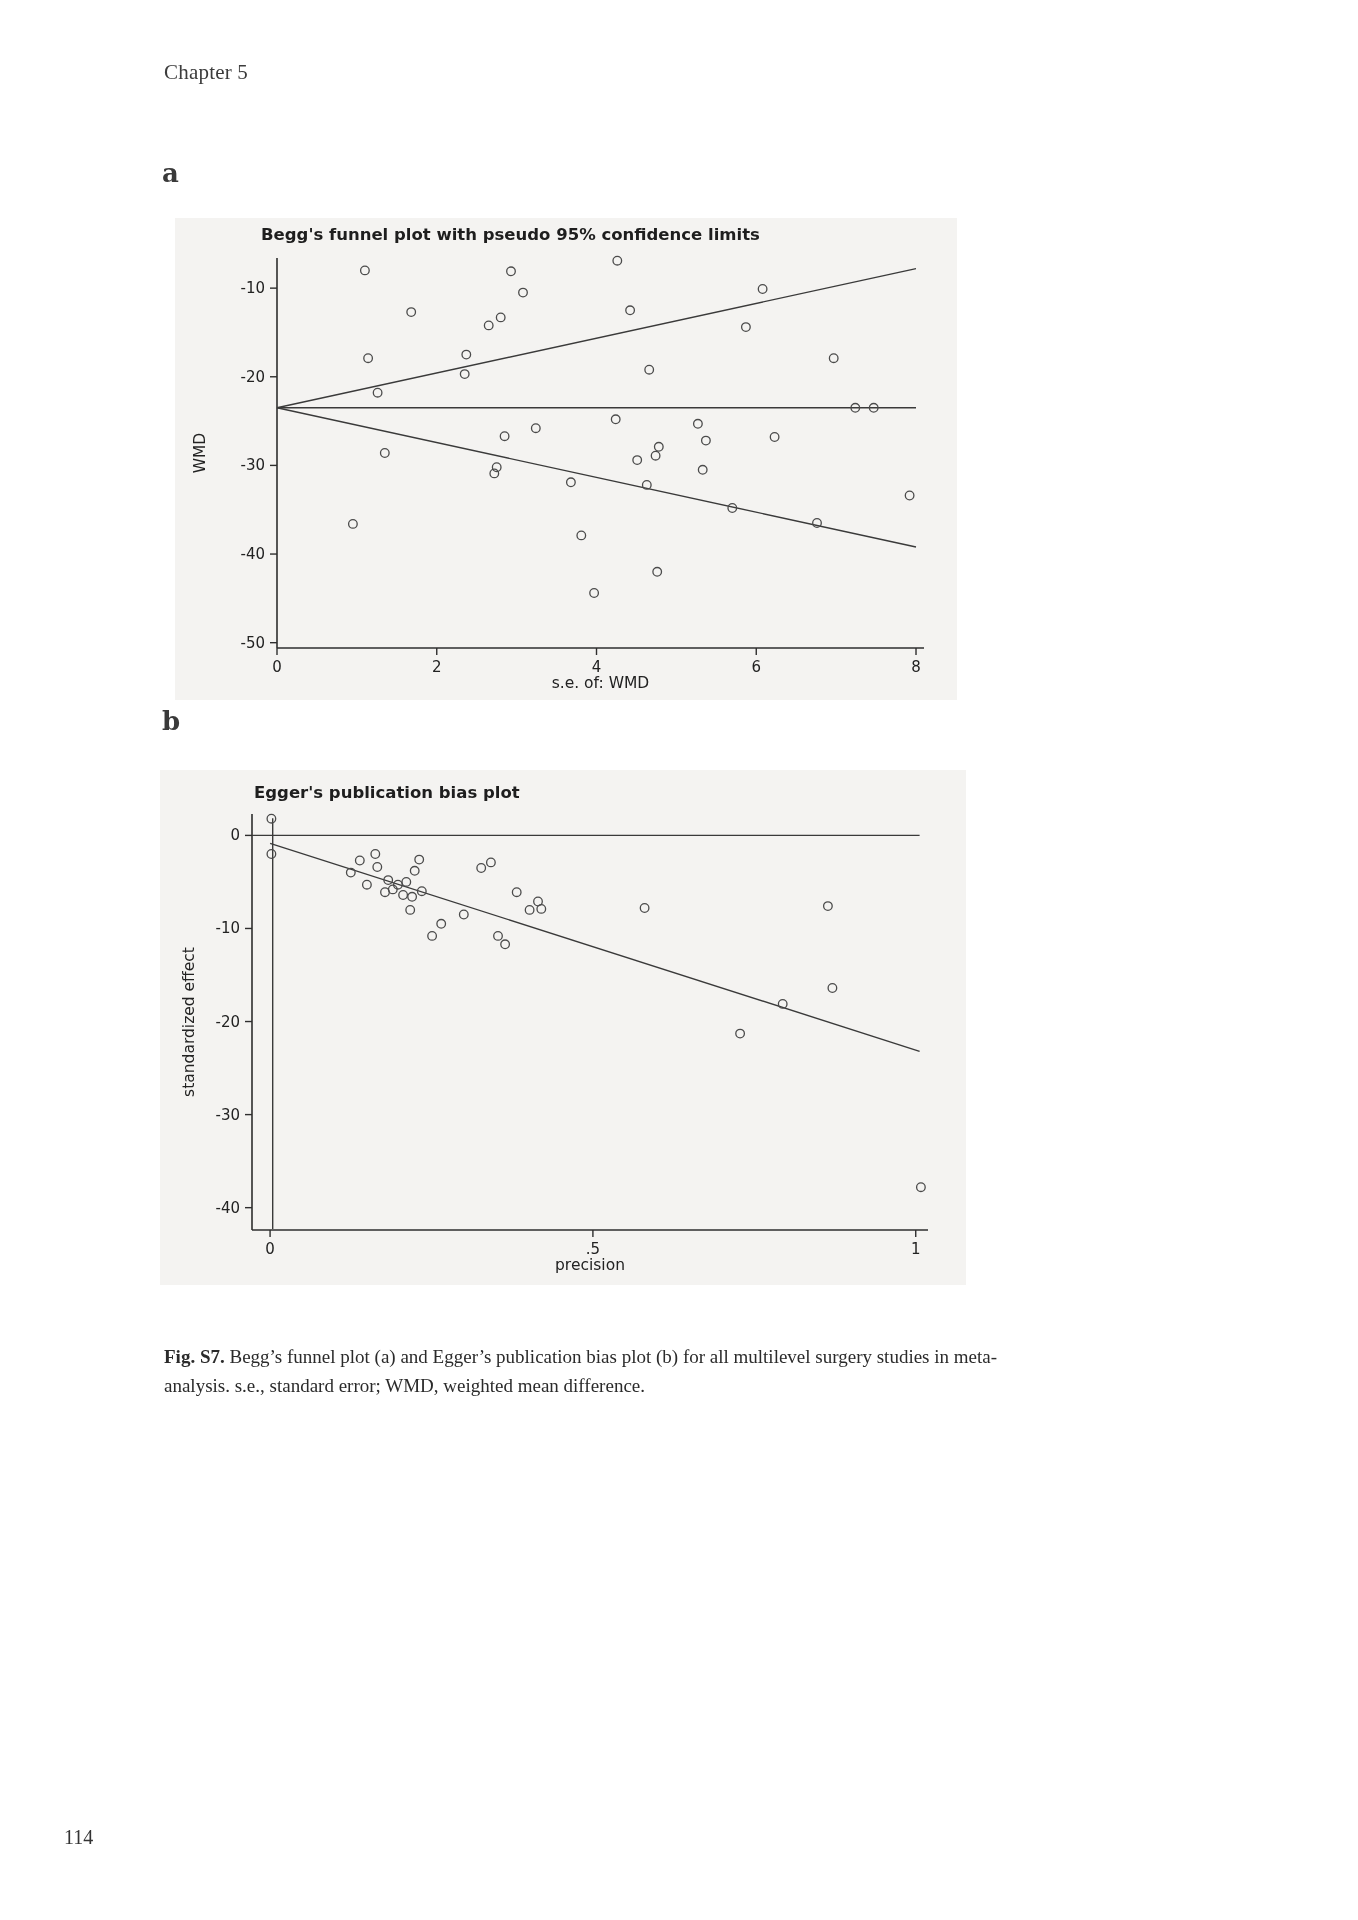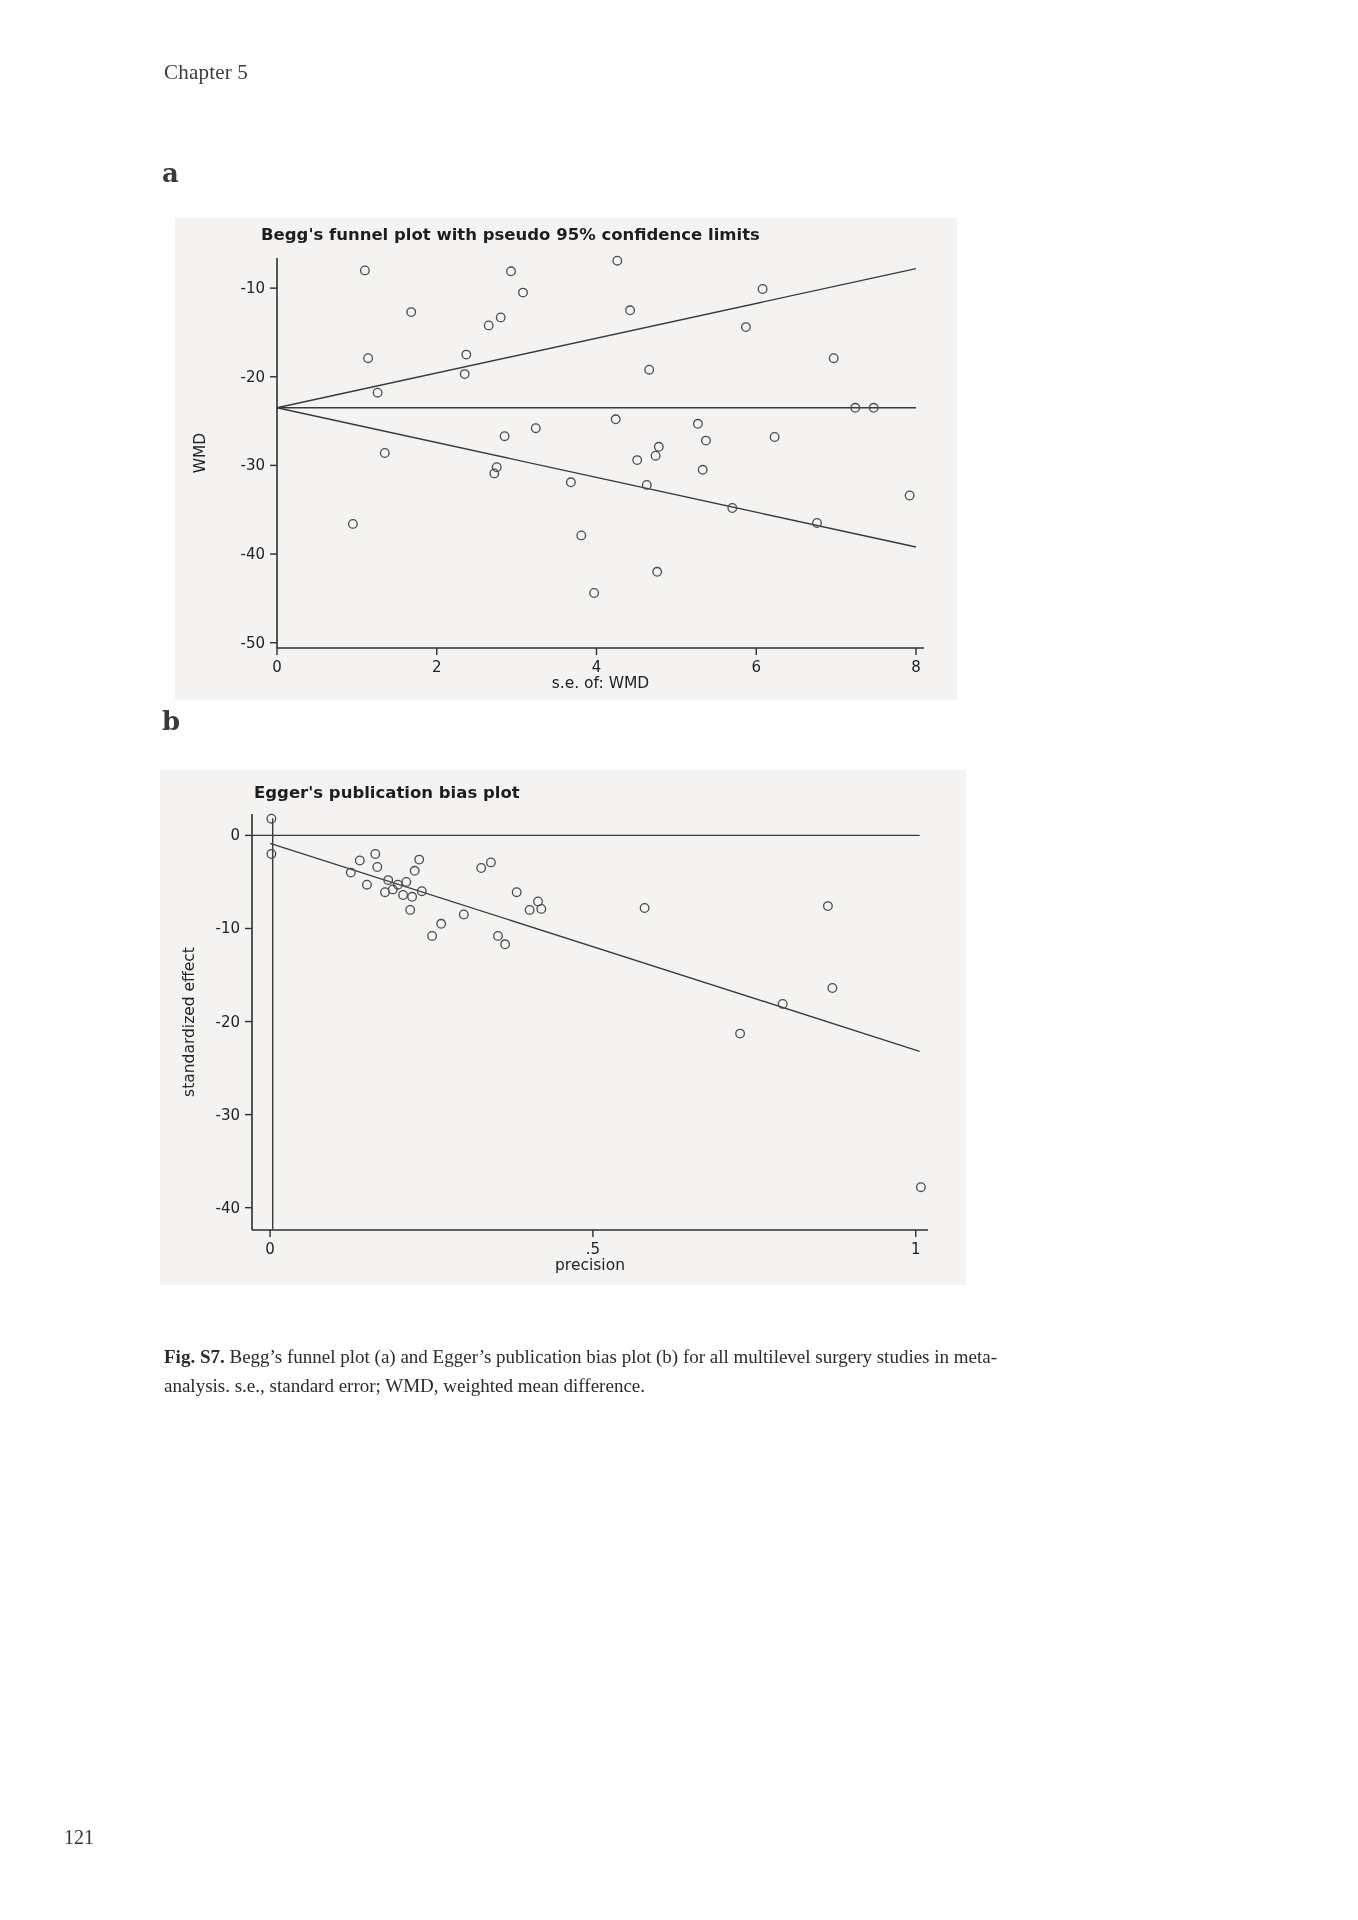--- a/index.html
+++ b/index.html
@@ -204,15 +204,15 @@
       <text x="430" y="500" text-anchor="middle" font-size="15.5" fill="#222" font-family="&quot;DejaVu Sans&quot;, sans-serif">precision</text>
       <text x="34" y="252" text-anchor="middle" font-size="15.5" fill="#222" font-family="&quot;DejaVu Sans&quot;, sans-serif" transform="rotate(-90 34 252)">standardized effect</text>
     </svg>
 
   <div class="caption">
     <span class="caption-bold">Fig. S7.</span>
     <span>Begg’s funnel plot (a) and Egger’s publication bias plot (b) for all multilevel surgery studies in meta-</span><br>
     <span>analysis. s.e., standard error; WMD, weighted mean difference.</span>
   </div>
 
-  <div class="page-number">121</div>
+  <div class="page-number">114</div>
 
 </div>
 
 </body></html>

